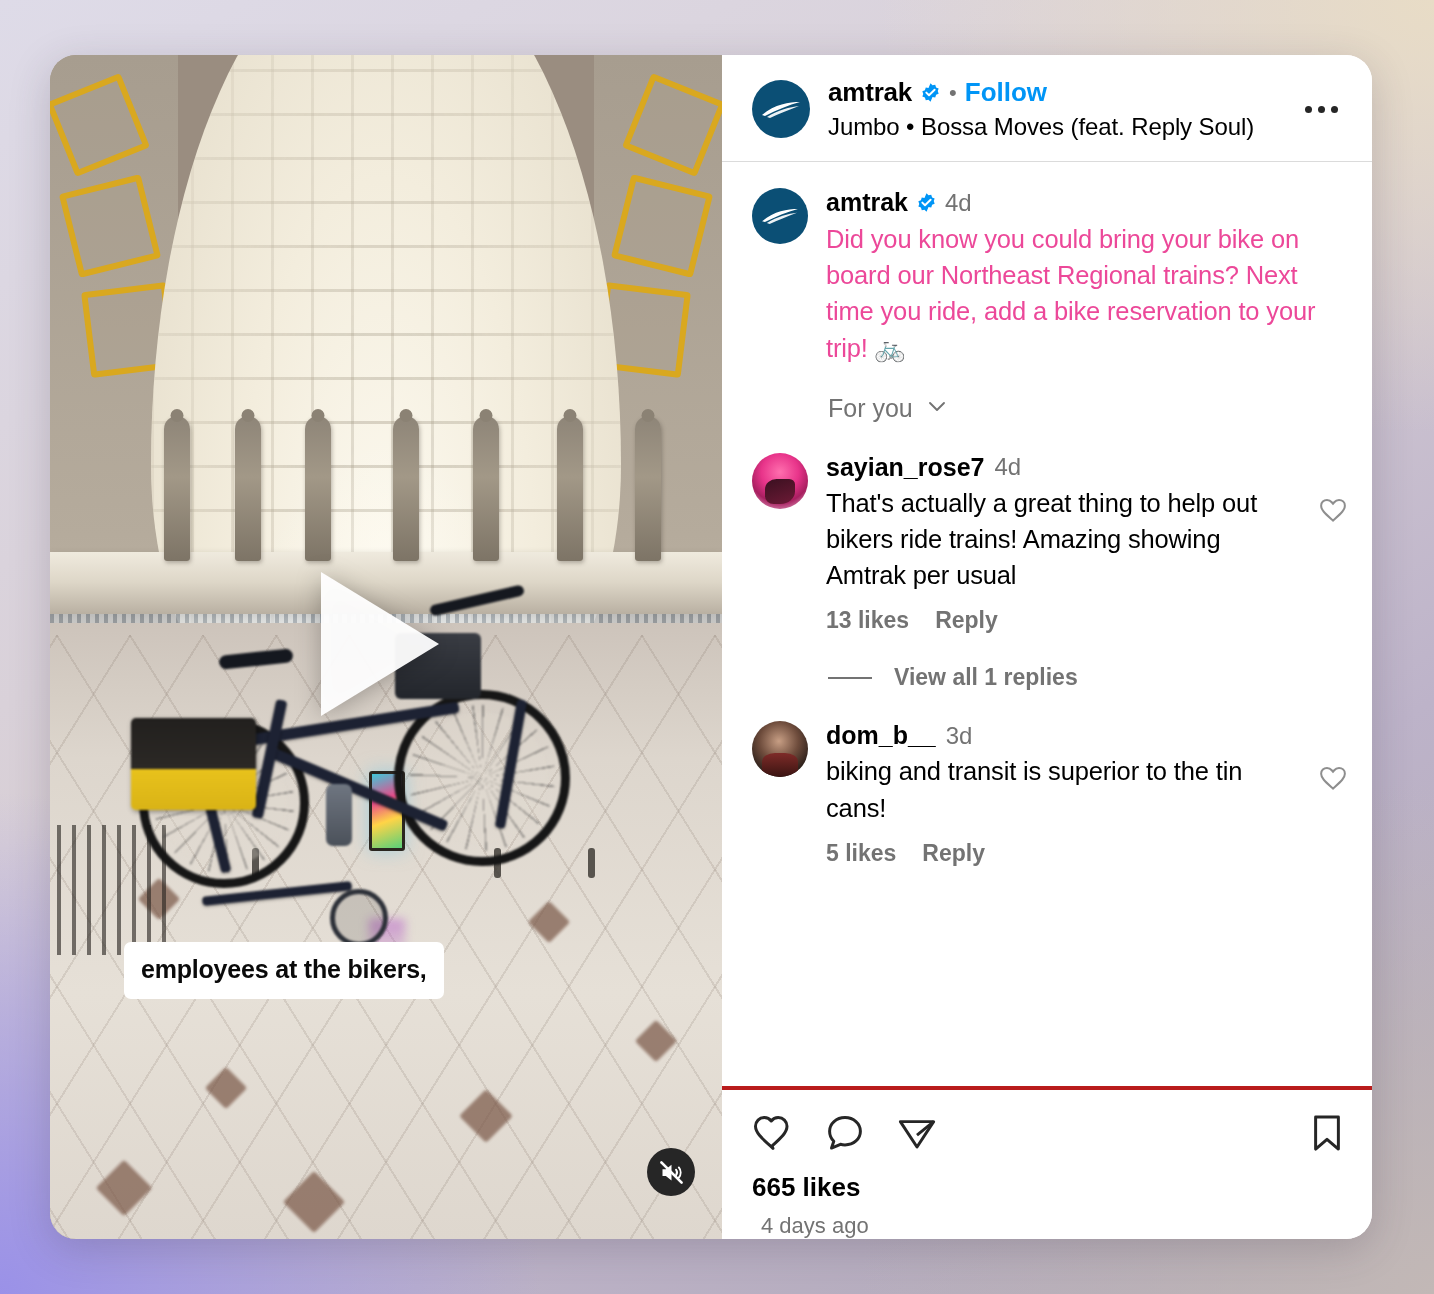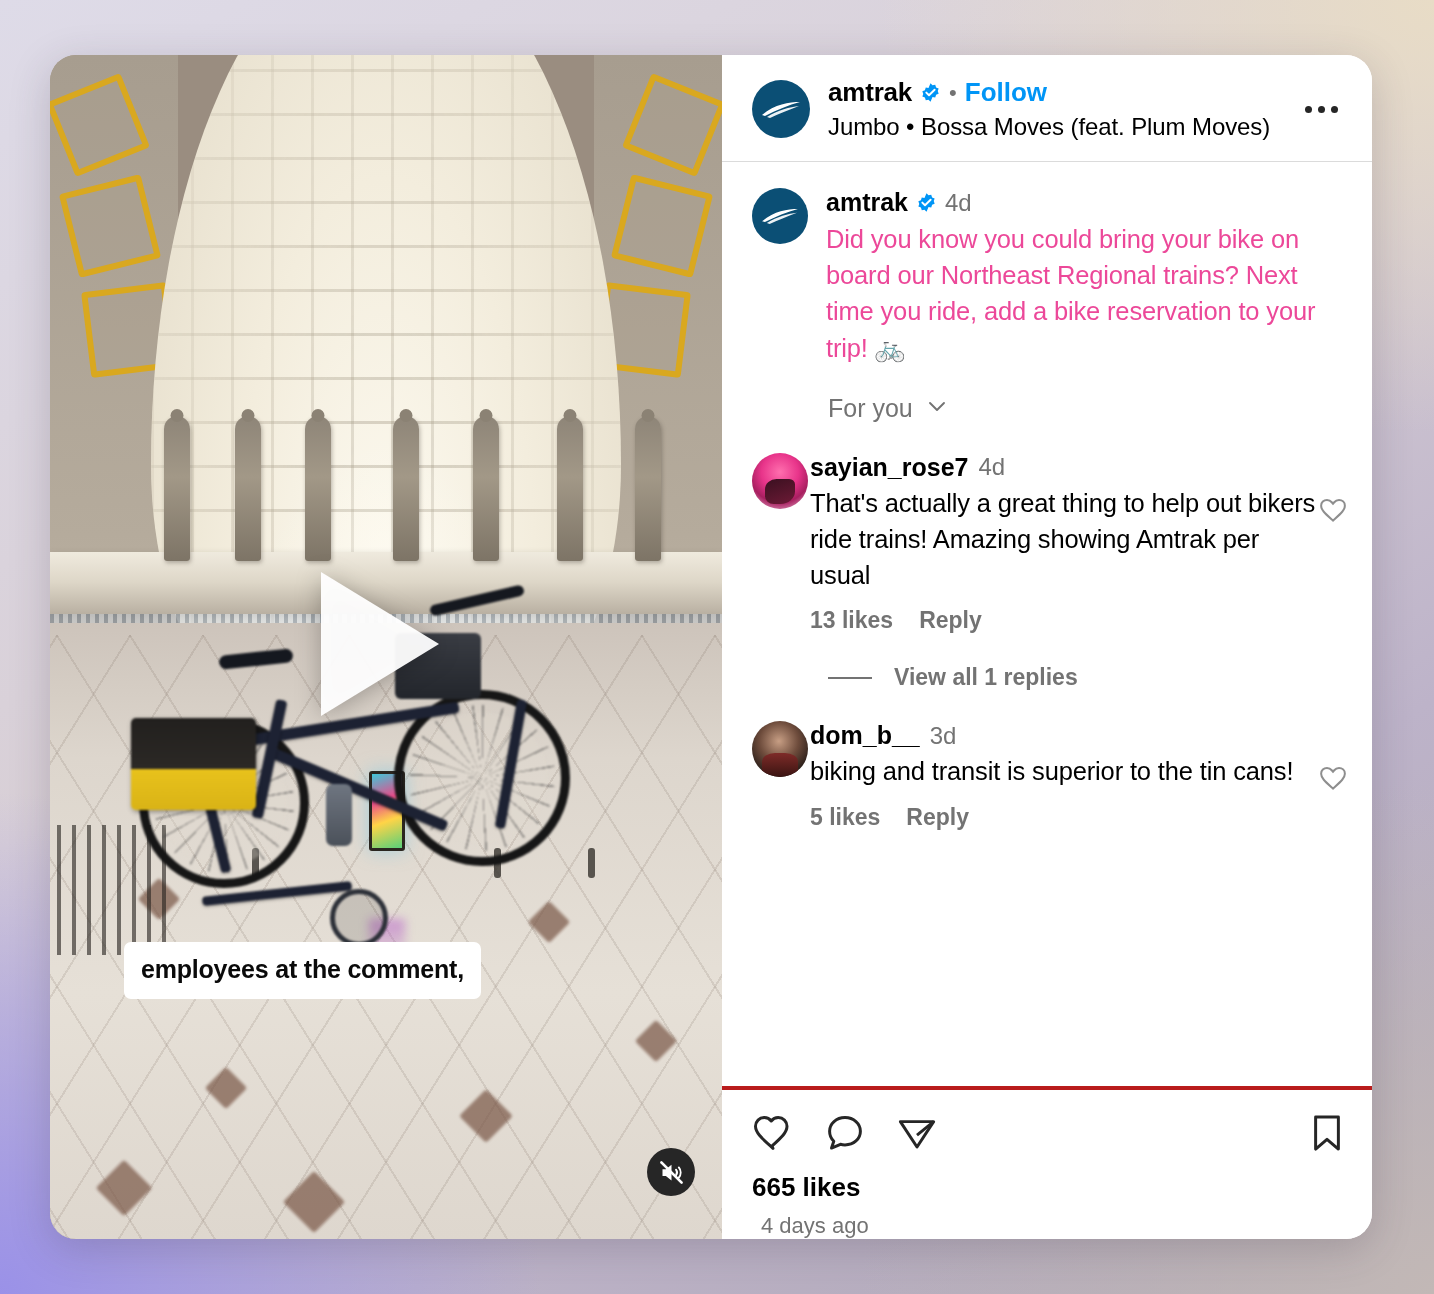--- a/index.html
+++ b/index.html
@@ -257,21 +257,21 @@
   .cap-text {
     font-size: 25.5px; line-height: 1.42; color: #ec4899; margin-top: 4px;
     letter-spacing: -.15px;
   }
 
   .foryou {
     display: flex; gap: 12px;
     margin: 28px 0 0 76px; font-size: 25px; color: #737373; cursor: pointer;
   }
 
-  .cmt { display: flex; gap: 2px; margin-top: 30px; }
+  .cmt { display: flex; gap: 18px; margin-top: 30px; }
   .cmt-av { width: 56px; height: 56px; border-radius: 50%; flex: 0 0 56px; overflow: hidden; }
   .av-rose {
     background:
       radial-gradient(circle at 50% 34%, #ff6fae 0%, #e8348a 40%, #a81f60 66%, #f3cfe0 100%);
     position: relative;
   }
   .av-rose::after {
     content:""; position:absolute; left:24%; top:46%; width:52%; height:46%;
     background: linear-gradient(160deg, #3a1020, #6d1a36); border-radius: 40% 20% 50% 30%;
   }
@@ -411,21 +411,21 @@
         <div class="bottle"></div>
         <div class="handlebar"></div>
         <div class="saddle"></div>
       </div>
     </div>
 
     <div class="play-wrap">
       <div class="play-tri"></div>
     </div>
 
-    <div class="cap-overlay">employees at the comment,</div>
+    <div class="cap-overlay">employees at the bikers,</div>
 
     <div class="mute-btn">
       <svg width="27" height="27" viewBox="0 0 24 24">
         <path d="M4 9h3l5-4v14l-5-4H4z" fill="#fff"></path>
         <path d="M16 9.5a4 4 0 010 5M18.5 7.5a7 7 0 010 9" stroke="#fff" stroke-width="1.7" fill="none" stroke-linecap="round"></path>
         <path d="M3 3l18 18" stroke="#fff" stroke-width="2.3" stroke-linecap="round"></path>
       </svg>
     </div>
   </div>
 
@@ -441,21 +441,21 @@
       <div class="hdr-text">
         <div class="hdr-line1">
           <span class="uname">amtrak</span>
           <svg class="badge-v" viewBox="0 0 24 24">
             <path d="M12 1.5l2.3 2.1 3.1-.4 1 3 2.9 1.2-1 3 1 3-2.9 1.2-1 3-3.1-.4L12 22.5l-2.3-2.1-3.1.4-1-3L2.7 16.6l1-3-1-3 2.9-1.2 1-3 3.1.4z" fill="#0095f6"></path>
             <path d="M7.2 12.1l3.1 3.1 6.4-6.4" stroke="#fff" stroke-width="2.2" fill="none" stroke-linecap="round" stroke-linejoin="round"></path>
           </svg>
           <span class="dot-sep">•</span>
           <span class="follow">Follow</span>
         </div>
-        <div class="audio">Jumbo • Bossa Moves (feat. Plum Moves)</div>
+        <div class="audio">Jumbo • Bossa Moves (feat. Reply Soul)</div>
       </div>
       <div class="more-dots">
         <i></i>
         <i></i>
         <i></i>
       </div>
     </div>
 
     <div class="p-scroll">
 

